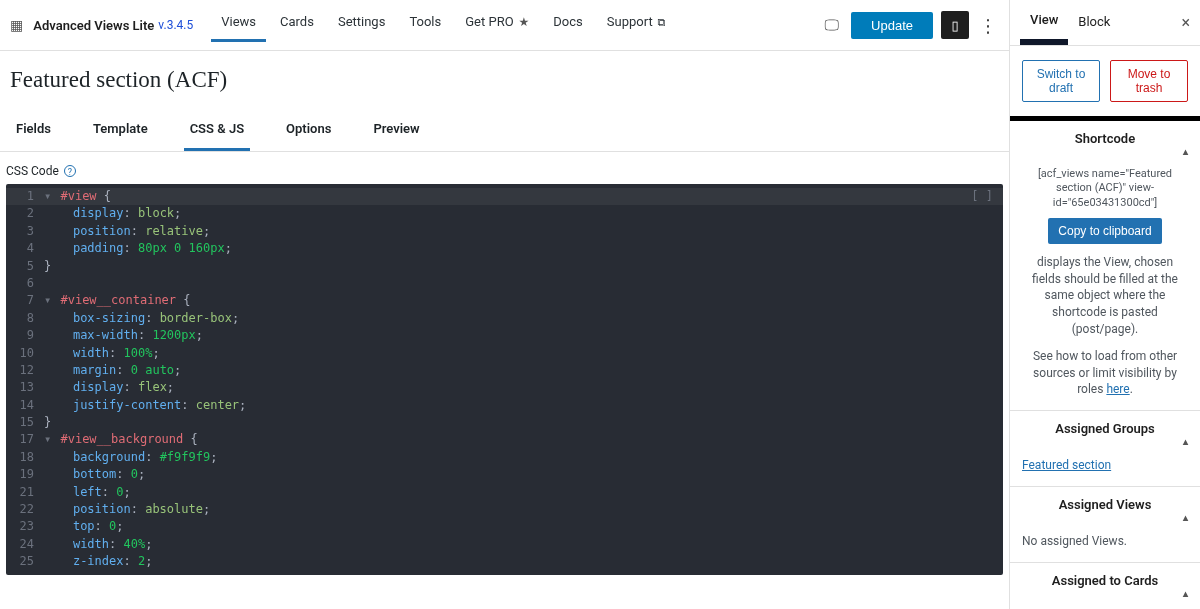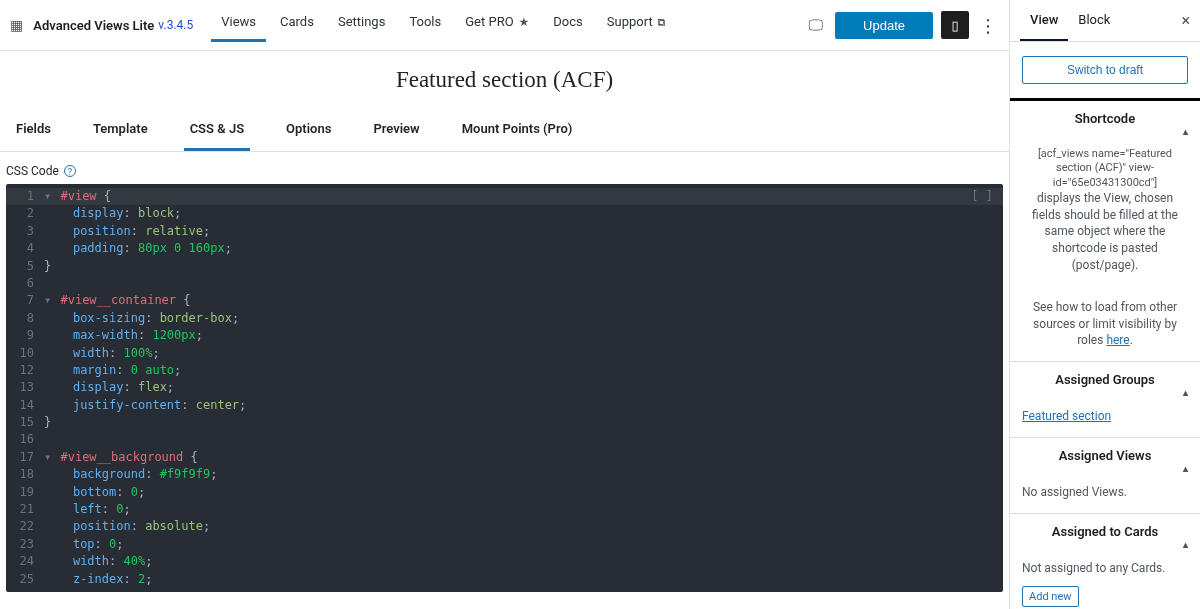--- a/index.html
+++ b/index.html
@@ -10,24 +10,24 @@
 .grid-icon { font-size: 14px; color: #555; margin-right: 10px; }
 .brand { font-weight: 600; font-size: 13px; margin-right: 4px; }
 .ver { color: #1d4ed8; font-size: 12px; }
 .tabs-top { display: flex; margin-left: 18px; gap: 4px; }
 .tabs-top a { padding: 6px 10px 10px; color: #2c3338; text-decoration: none; font-size: 13px; border-bottom: 3px solid transparent; cursor: pointer; }
 .tabs-top a.act { border-bottom: 3px solid #2271b1; }
 .star { color: #555; font-size: 12px; margin-left: 2px; }
 .ext-icon { font-size: 11px; margin-left: 2px; }
 .spacer { flex: 1; }
 .laptop-icon { font-size: 15px; color: #555; margin-right: 12px; }
-.btn-update { background: #007cba; color: #fff; border: none; padding: 6px 28px; border-radius: 2px; font-size: 13px; cursor: pointer; }
+.btn-update { background: #007cba; color: #fff; border: none; padding: 6px 20px; border-radius: 2px; font-size: 13px; cursor: pointer; }
 .sq-icon { width: 28px; height: 28px; background: #1e1e1e; color: #fff; display: flex; align-items: center; justify-content: center; margin-left: 8px; border-radius: 2px; cursor: pointer; font-size: 13px; }
 .dots { font-size: 18px; color: #333; margin-left: 10px; margin-right: 2px; cursor: pointer; }
-.title-row { padding: 16px 10px 12px; font-family: Georgia, serif; font-size: 23px; color: #1d2327; text-align: center; }
+.title-row { padding: 16px 10px 12px; font-family: Georgia, serif; font-size: 23px; color: #1d2327; }
 .tabs-mid { display: flex; gap: 30px; padding: 0 10px; border-bottom: 1px solid #e0e0e0; margin-top: 6px; }
 .tabs-mid a { padding: 10px 6px 12px; color: #1d2327; font-weight: 600; font-size: 13px; text-decoration: none; border-bottom: 3px solid transparent; cursor: pointer; }
 .tabs-mid a.act { border-bottom: 3px solid #2271b1; }
 .content { padding: 12px 6px; overflow-y: auto; flex: 1; }
 .label-row { font-size: 12px; color: #1d2327; margin-bottom: 6px; }
 .help { display: inline-block; width: 12px; height: 12px; border: 1px solid #2271b1; border-radius: 50%; font-size: 9px; color: #2271b1; text-align: center; line-height: 12px; margin-left: 2px; }
 .editor { background: #282c34; border-radius: 2px; font-family: Menlo, Consolas, monospace; font-size: 12px; line-height: 1.45; padding: 4px 0; position: relative; }
 .editor .row { display: flex; }
 .gutter { width: 38px; text-align: right; padding-right: 10px; color: #6b717d; user-select: none; }
 .code { flex: 1; white-space: pre; color: #abb2bf; }
@@ -36,23 +36,23 @@
 .brc { color: #abb2bf; }
 .prop { color: #61afef; }
 .val { color: #22c55e; }
 .valt { color: #98c379; }
 .semic { color: #abb2bf; }
 .fold { color: #6b717d; margin-right: 2px; }
 .brackets-tr { position: absolute; top: 4px; right: 10px; color: #6b717d; font-size: 12px; }
 .side { width: 190px; display: flex; flex-direction: column; background: #fff; font-size: 12px; }
 .side-tabs { display: flex; align-items: center; border-bottom: 1px solid #e0e0e0; padding: 0 10px; }
 .side-tabs a { padding: 12px 10px; font-size: 13px; color: #1e1e1e; text-decoration: none; border-bottom: 2px solid transparent; cursor: pointer; }
-.side-tabs a.act { border-bottom: 2px solid #0f172a; font-weight: 500; }
+.side-tabs a.act { border-bottom: 6px solid #0f172a; font-weight: 500; }
 .side-tabs .close { margin-left: auto; font-size: 16px; color: #555; cursor: pointer; }
-.actions { display: flex; gap: 10px; padding: 14px 12px; border-bottom: 3px solid #000000; }
+.actions { display: flex; gap: 10px; padding: 14px 12px; border-bottom: 5px solid #000000; }
 .btn-outline { flex: 1; padding: 6px 4px; font-size: 12px; background: #fff; border-radius: 2px; cursor: pointer; }
 .draft { border: 1px solid #2271b1; color: #2271b1; }
 .trash { border: 1px solid #cc1818; color: #cc1818; }
 .panel { border-bottom: 1px solid #e0e0e0; padding: 10px 12px 12px; }
 .panel-h { font-weight: 600; font-size: 13px; display: flex; align-items: center; cursor: pointer; flex-direction: column; }
 .caret { margin-left: auto; color: #555; font-size: 10px; }
 .panel-body { margin-top: 10px; color: #50575e; font-size: 12px; line-height: 1.4; text-align: center; }
 .panel .txt { text-align: left; }
 .sc { font-size: 11px; color: #50575e; text-align: center; line-height: 1.3; }
 .btn-copy { display: block; margin: 8px auto 10px; background: #2271b1; color: #fff; border: none; padding: 6px 10px; border-radius: 2px; font-size: 12px; cursor: pointer; }
@@ -86,21 +86,20 @@
     </div>
 
     <div class="title-row">Featured section (ACF)</div>
 
     <nav class="tabs-mid">
       <a>Fields</a>
       <a>Template</a>
       <a class="act">CSS &amp; JS</a>
       <a>Options</a>
       <a>Preview</a>
-      <a>Mount Points (Pro)</a>
     </nav>
 
     <div class="content">
       <div class="label-row"><span>CSS Code</span> <span class="help">?</span></div>
       <div class="editor" id="css-editor">
         <span class="brackets-tr">[ ]</span>
       <div class="row hl">
             <div class="gutter">1</div>
             <div class="code"><span class="fold">▾</span> <span class="sel">#view</span> <span class="brc">{</span></div>
           </div>
@@ -150,24 +149,20 @@
           </div>
           <div class="row">
             <div class="gutter">14</div>
             <div class="code">    <span class="prop">justify-content</span><span class="semic">:</span> <span class="valt">center</span><span class="semic">;</span></div>
           </div>
           <div class="row">
             <div class="gutter">15</div>
             <div class="code"><span class="brc">}</span></div>
           </div>
           <div class="row">
-            <div class="gutter">16</div>
-            <div class="code"> </div>
-          </div>
-          <div class="row">
             <div class="gutter">17</div>
             <div class="code"><span class="fold">▾</span> <span class="sel">#view__background</span> <span class="brc">{</span></div>
           </div>
           <div class="row">
             <div class="gutter">18</div>
             <div class="code">    <span class="prop">background</span><span class="semic">:</span> <span class="val">#f9f9f9</span><span class="semic">;</span></div>
           </div>
           <div class="row">
             <div class="gutter">19</div>
             <div class="code">    <span class="prop">bottom</span><span class="semic">:</span> <span class="val">0</span><span class="semic">;</span></div>
@@ -198,31 +193,33 @@
   </div>
 
   <aside class="side">
     <div class="side-tabs">
       <a class="act">View</a>
       <a>Block</a>
       <span class="close">×</span>
     </div>
     <div class="actions">
       <button class="btn-outline draft">Switch to draft</button>
+      <button class="btn-outline trash">Move to trash</button>
     </div>
 
     <div class="panel">
       <div class="panel-h">
           <span>Shortcode</span>
           <span class="caret">▴</span>
         </div>
       <div class="panel-body">
         <div class="sc">[acf_views name="Featured section (ACF)" view-id="65e03431300cd"]</div>
+        <button class="btn-copy">Copy to clipboard</button>
         <div>displays the View, chosen fields should be filled at the same object where the shortcode is pasted (post/page).</div>
-        <div style="margin-top:25px;"><span>See how to load from other sources or limit visibility by roles </span><span class="link ulink">here</span>.</div>
+        <div style="margin-top:10px;"><span>See how to load from other sources or limit visibility by roles </span><span class="link ulink">here</span>.</div>
       </div>
     </div>
 
     <div class="panel">
       <div class="panel-h">
           <span>Assigned Groups</span>
           <span class="caret">▴</span>
         </div>
       <div class="panel-body txt"><span class="link ulink">Featured section</span></div>
     </div>

